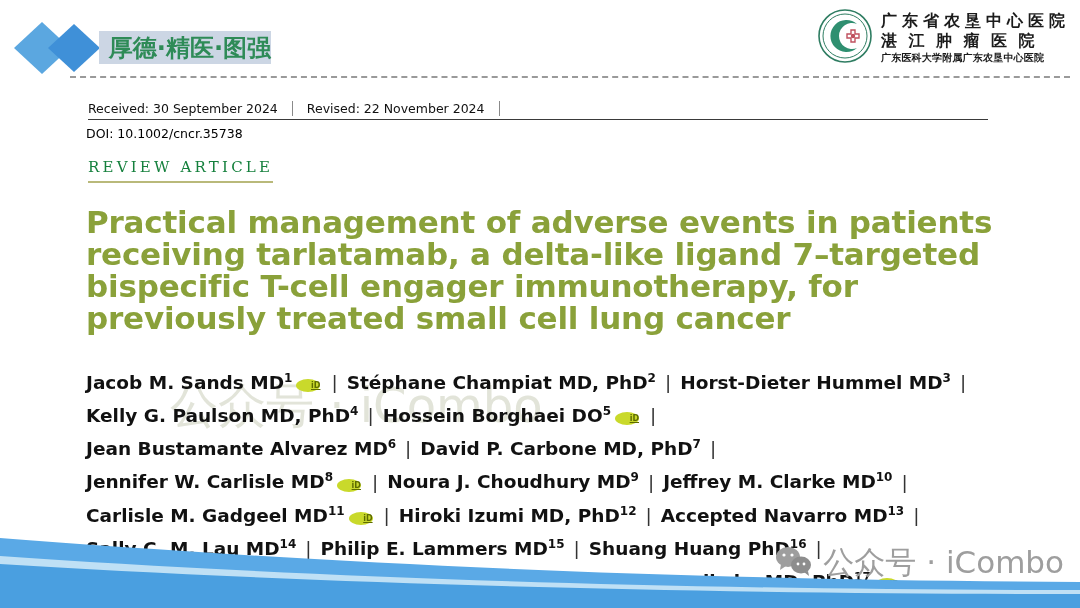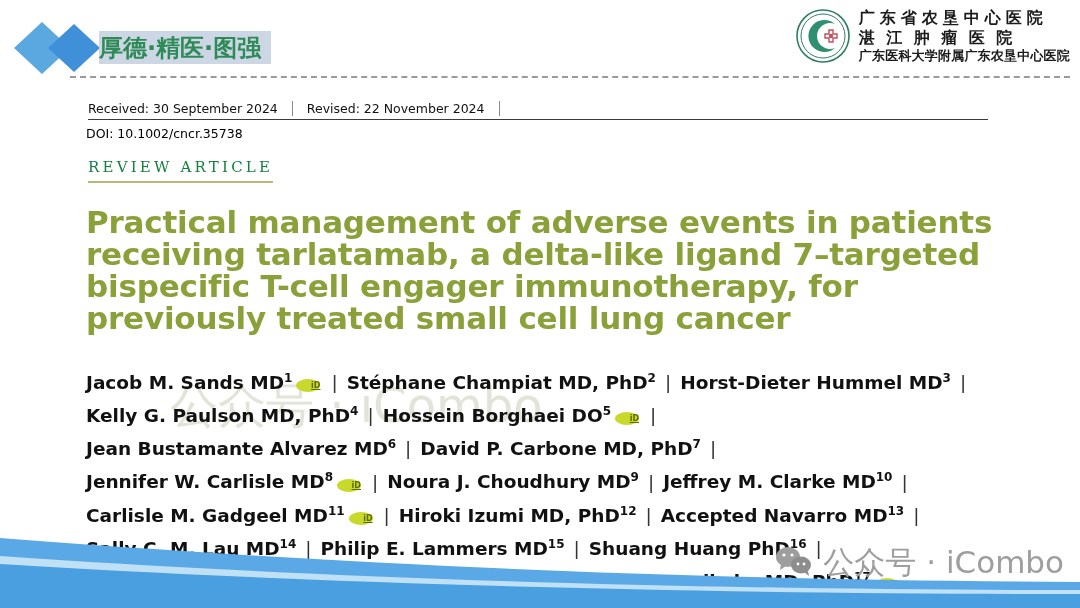--- a/index.html
+++ b/index.html
@@ -29,21 +29,21 @@
     left: 12px; top: 20px;
     width: 92px; height: 56px;
   }
   #badge-motto {
     position: absolute;
     left: 99px; top: 31px;
     width: 172px; height: 33px;
     background: #ccd6e4;
     display: flex;
     align-items: center;
-    justify-content: flex-start;
+    justify-content: flex-end;
   }
   #badge-motto span {
     color: #2e8b57;
     font-size: 24px;
     font-weight: bold;
     letter-spacing: 0px;
     font-family: "DejaVu Sans", sans-serif;
     white-space: nowrap;
   }
   #hospital-block {
@@ -63,21 +63,21 @@
     font-weight: bold;
   }
   .hosp-line1, .hosp-line2 {
     font-size: 16px;
     letter-spacing: 5px;
     line-height: 1.18;
     white-space: nowrap;
   }
   .hosp-line2 { letter-spacing: 11.5px; }
   .hosp-line3 {
-    font-size: 13px;
+    font-size: 10px;
     letter-spacing: 0.2px;
     line-height: 1.2;
     white-space: nowrap;
   }
   #header-dash {
     position: absolute;
     left: 70px; top: 76px;
     width: 1000px;
     border-top: 2px dashed #9a9a9a;
   }

